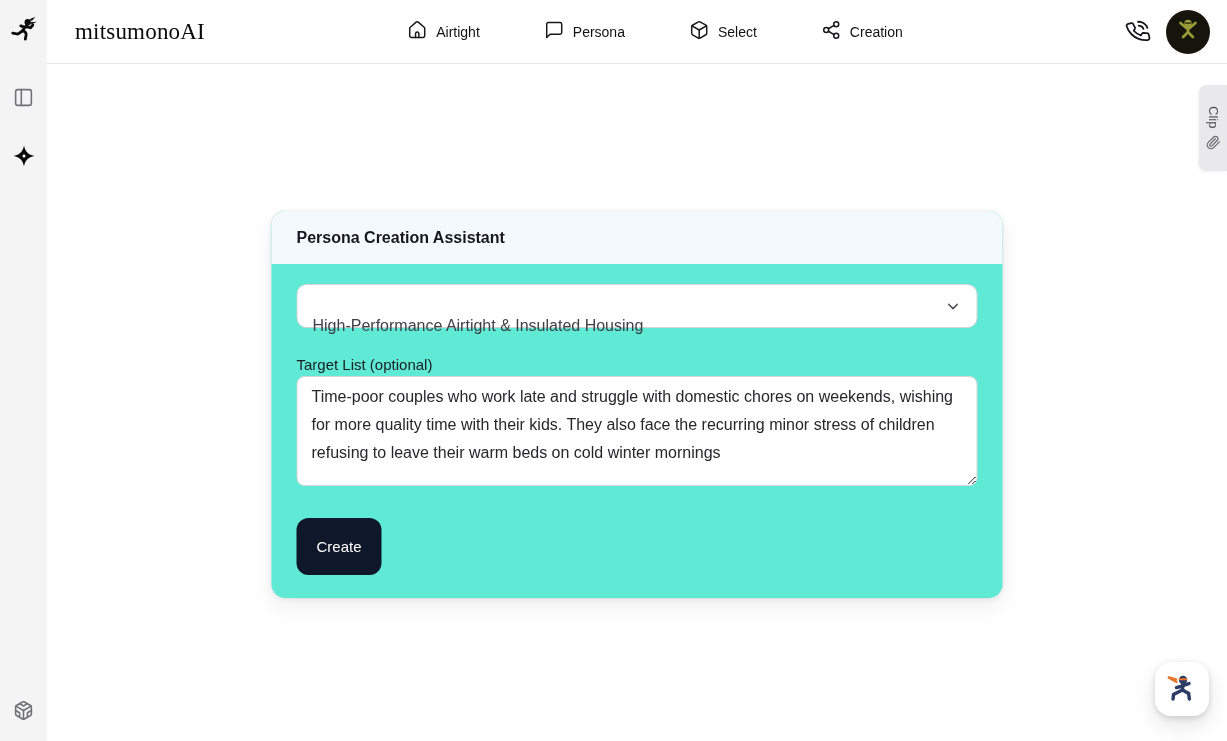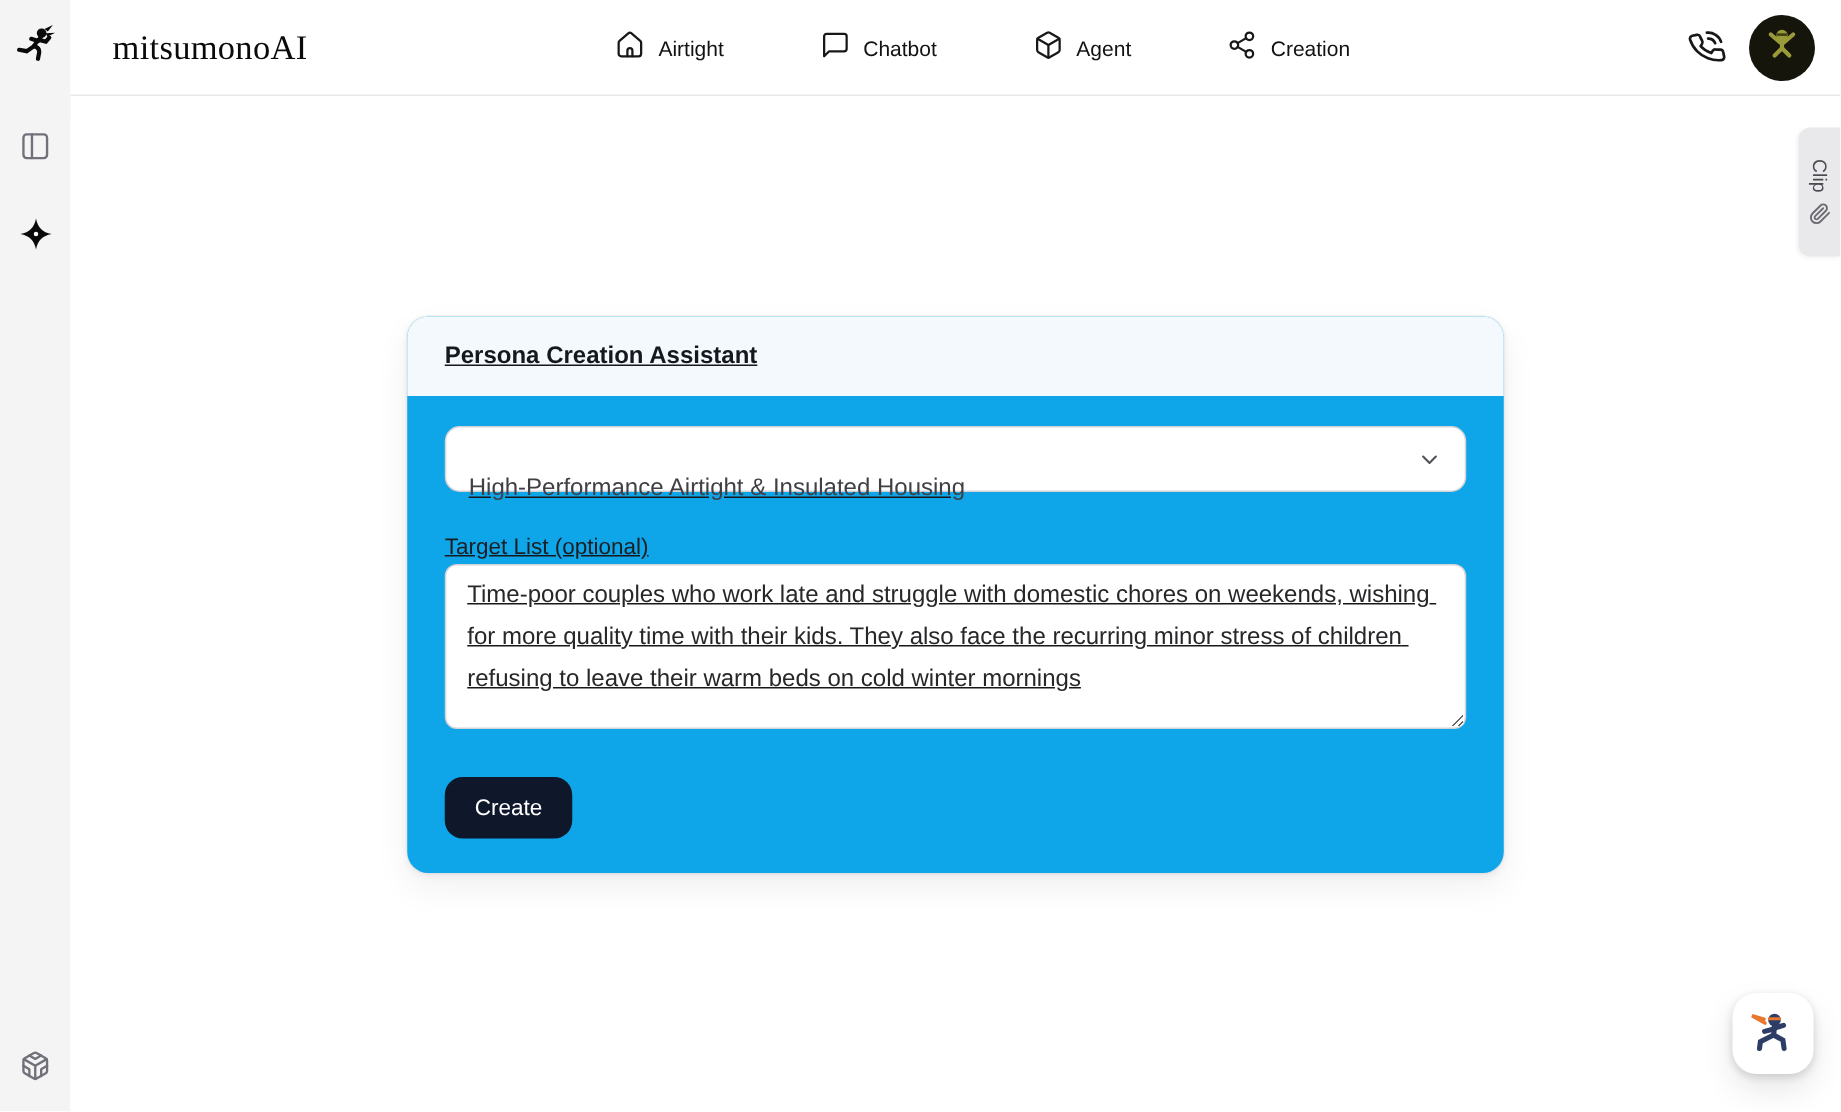--- a/index.html
+++ b/index.html
@@ -52,23 +52,22 @@
     width: 44px; height: 44px; border-radius: 50%;
     background: #15150c; overflow: hidden;
     display: flex; align-items: center; justify-content: center;
     border: none; padding: 0; cursor: pointer;
   }
 
   
   .content { flex: 1; position: relative; background: #fff; }
   .card {
     position: absolute; top: 131px; left: 50%; transform: translateX(-50%);
-    width: 731px; background: #0ea5e9; border-radius: 14px;
+    width: 731px; background: #5eead4; border-radius: 14px;
     box-shadow: 0 0 0 1px rgba(15,23,42,.04), 0 2px 6px rgba(15,23,42,.06), 0 10px 24px rgba(15,23,42,.06);
-    text-decoration: underline;
   }
   .card-header { background: #f3f9fd; border-radius: 14px 14px 0 0; padding: 18px 25px 17px; }
   .card-title { margin: 0; font-size: 16px; font-weight: 700; color: #15181e; }
   .card-body { padding: 20px 25px 23px; }
   .field-label { display: block; font-size: 15px; color: #1c1e22; }
   .label-mission { margin-bottom: 14px; }
   .label-target { margin-bottom: 3px; }
   .select-box {
     height: 44px; background: #fff;
     border: 1px solid #d4d4d8; border-radius: 10px;
@@ -83,21 +82,21 @@
     border: 1px solid #d4d4d8; border-radius: 8px;
     padding: 6px 14px; margin-bottom: 32px;
     font-family: "Liberation Sans", sans-serif;
     font-size: 16px; line-height: 28px; color: #27272a;
     resize: vertical; overflow-y: auto; outline: none; background: #fff;
   }
   .target-textarea::-webkit-scrollbar { width: 12px; }
   .target-textarea::-webkit-scrollbar-track { background: transparent; border-left: 1px solid #e8e8ea; }
   .target-textarea::-webkit-scrollbar-thumb { background: #ababaf; border: 2px solid #fcfcfc; border-radius: 8px; background-clip: padding-box; }
   .create-btn {
-    height: 41px; padding: 10px 20px;
+    height: 57px; padding: 10px 20px;
     background: #0f172a; color: #fff;
     border: none; border-radius: 12px;
     font-family: "Liberation Sans", sans-serif;
     font-size: 15px; font-weight: 500; cursor: pointer;
   }
 
   
   .clip-tab {
     position: absolute; right: 0; top: 85px;
     width: 28px; height: 86px;
@@ -188,31 +187,31 @@
             </svg>
           </span>
           <span>Airtight</span>
         </div>
         <div class="nav-item">
           <span>
             <svg viewBox="0 0 24 24" fill="none" stroke="#18181b" stroke-width="1.8" stroke-linecap="round" stroke-linejoin="round">
               <path d="M21 15a2 2 0 0 1-2 2H7l-4 4V5a2 2 0 0 1 2-2h14a2 2 0 0 1 2 2z"></path>
             </svg>
           </span>
-          <span>Chatbot</span>
+          <span>Persona</span>
         </div>
         <div class="nav-item">
           <span>
             <svg viewBox="0 0 24 24" fill="none" stroke="#18181b" stroke-width="1.8" stroke-linecap="round" stroke-linejoin="round">
               <path d="M21 8a2 2 0 0 0-1-1.73l-7-4a2 2 0 0 0-2 0l-7 4A2 2 0 0 0 3 8v8a2 2 0 0 0 1 1.73l7 4a2 2 0 0 0 2 0l7-4A2 2 0 0 0 21 16Z"></path>
               <path d="m3.3 7 8.7 5 8.7-5"></path>
               <path d="M12 22V12"></path>
             </svg>
           </span>
-          <span>Agent</span>
+          <span>Select</span>
         </div>
         <div class="nav-item">
           <span>
             <svg viewBox="0 0 24 24" fill="none" stroke="#18181b" stroke-width="1.8" stroke-linecap="round" stroke-linejoin="round">
               <circle cx="18" cy="5" r="3"></circle>
                 <circle cx="6" cy="12" r="3"></circle>
                 <circle cx="18" cy="19" r="3"></circle>
               <line x1="8.59" y1="13.51" x2="15.42" y2="17.49"></line>
               <line x1="15.41" y1="6.51" x2="8.59" y2="10.49"></line>
             </svg>

